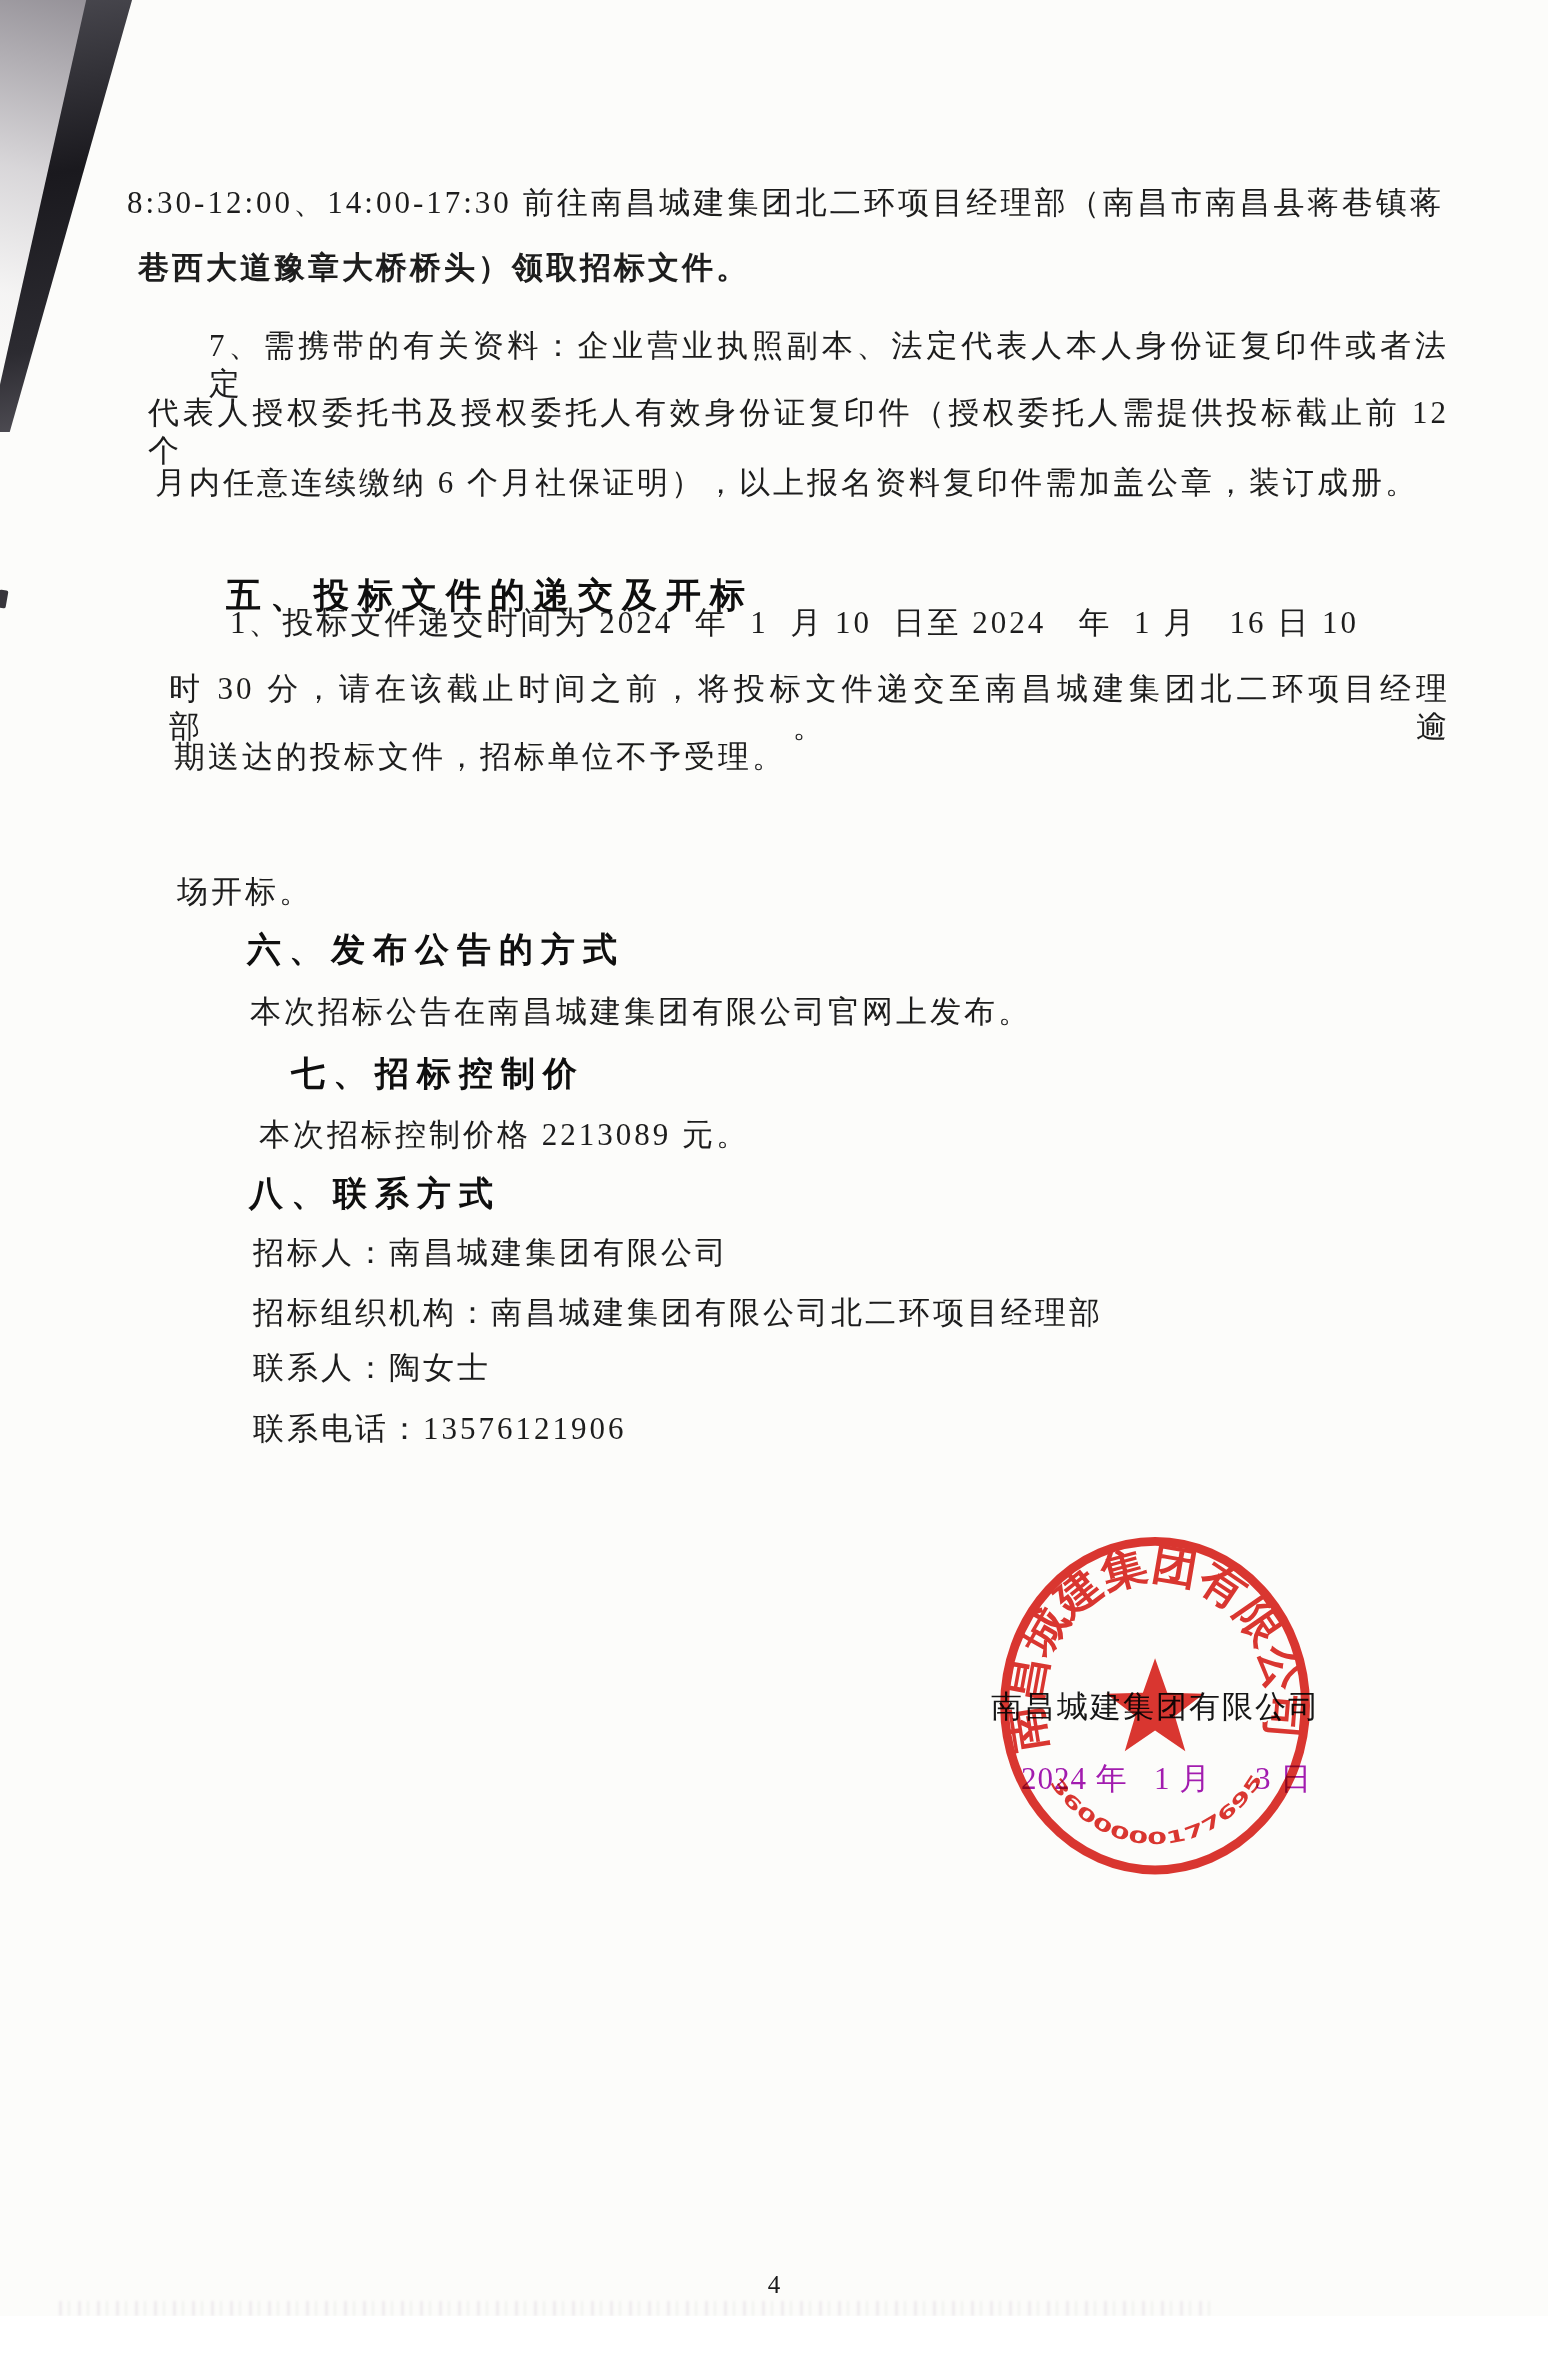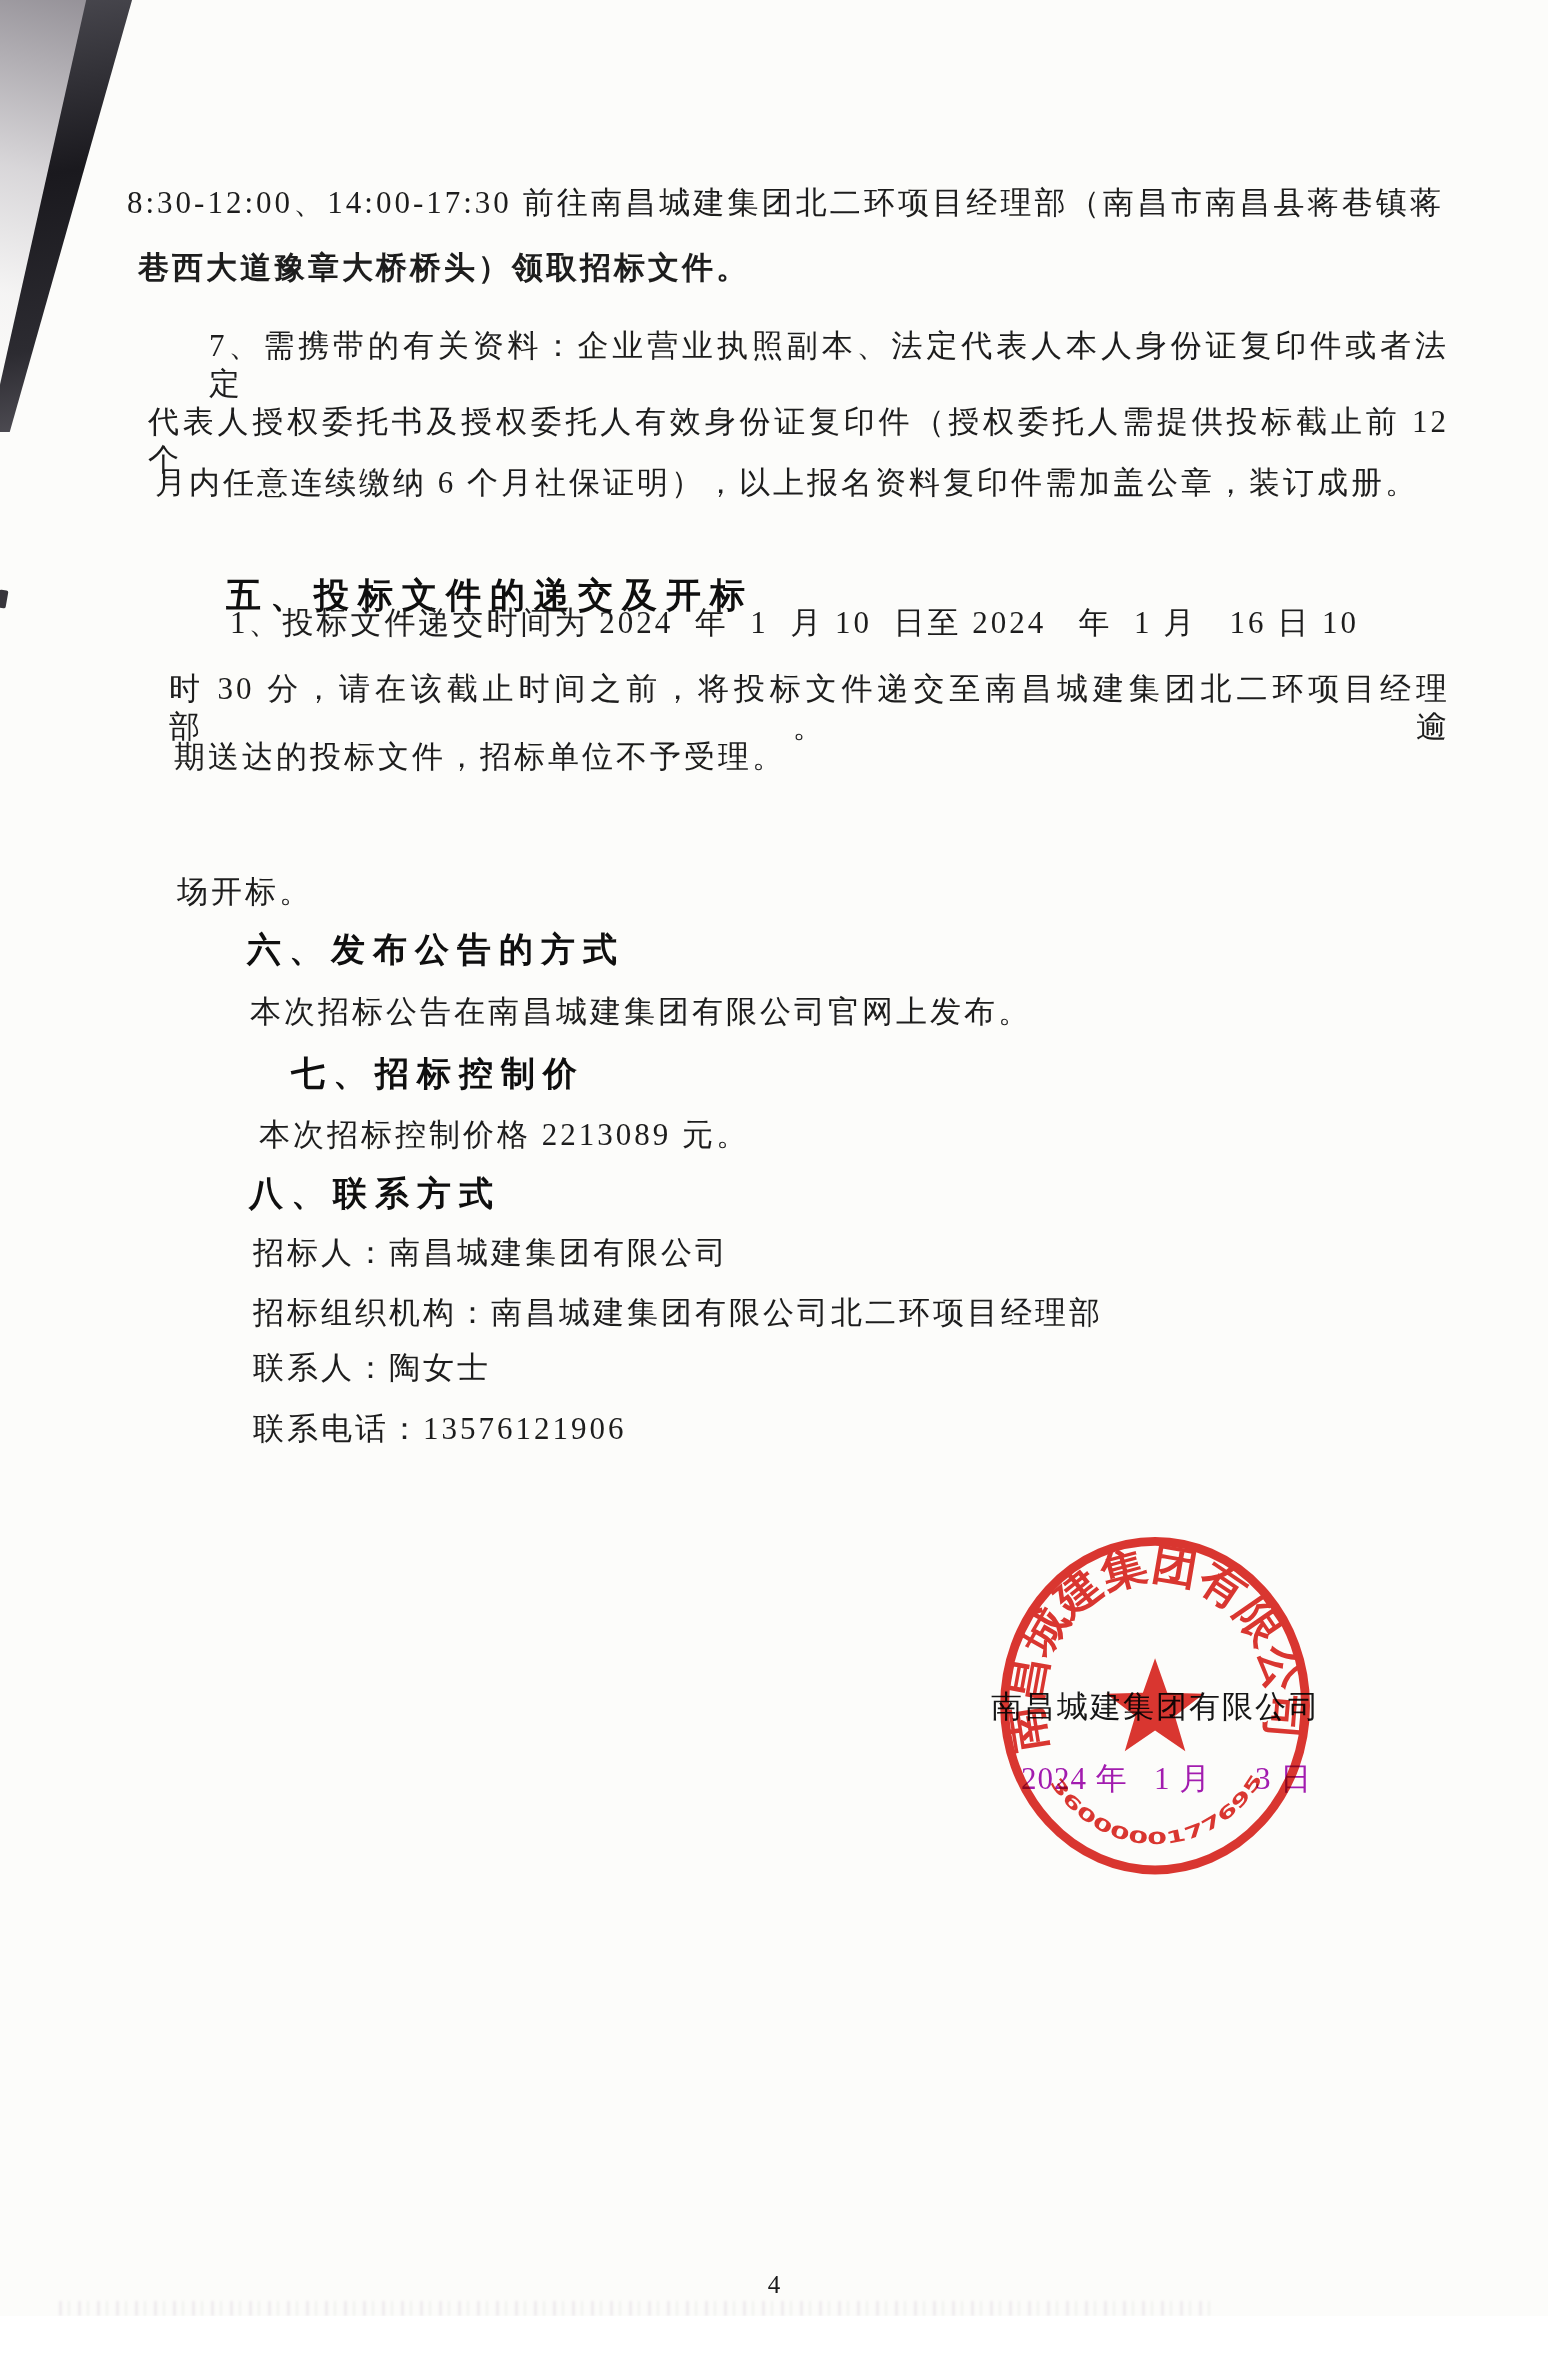--- a/index.html
+++ b/index.html
@@ -28,21 +28,21 @@
   .hd{
     font-weight:bold;
     color:#0f0f0f;
     font-size:34px;
     letter-spacing:8px;
     white-space:pre;
   }
   .l0 {left:127px;top:184px;width:1317px;}
   .l1 {left:138px;top:249px;font-weight:bold;}
   .l2 {left:209px;top:327px;width:1240px;}
-  .l3 {left:148px;top:394px;width:1301px;margin-top:9px;}
+  .l3 {left:148px;top:394px;width:1301px;}
   .l4 {left:155px;top:464px;}
   .l5 {left:226px;top:536px;font-size:35px;letter-spacing:9px;margin-top:39px;}
   .l6 {left:230px;top:604px;}
   .l7 {left:169px;top:670px;width:1281px;}
   .l8 {left:174px;top:738px;}
   .l9 {left:238px;top:805px;}
   .l10{left:177px;top:873px;}
   .l11{left:247px;top:929px;}
   .l12{left:250px;top:993px;}
   .l13{left:247px;top:1053px;margin-left:44px;}

